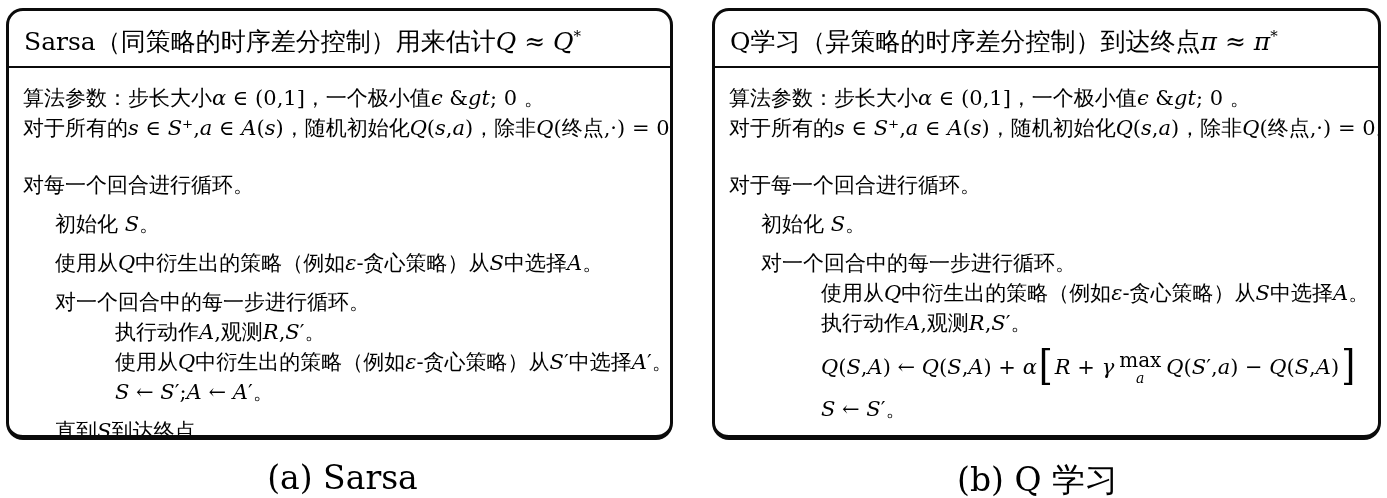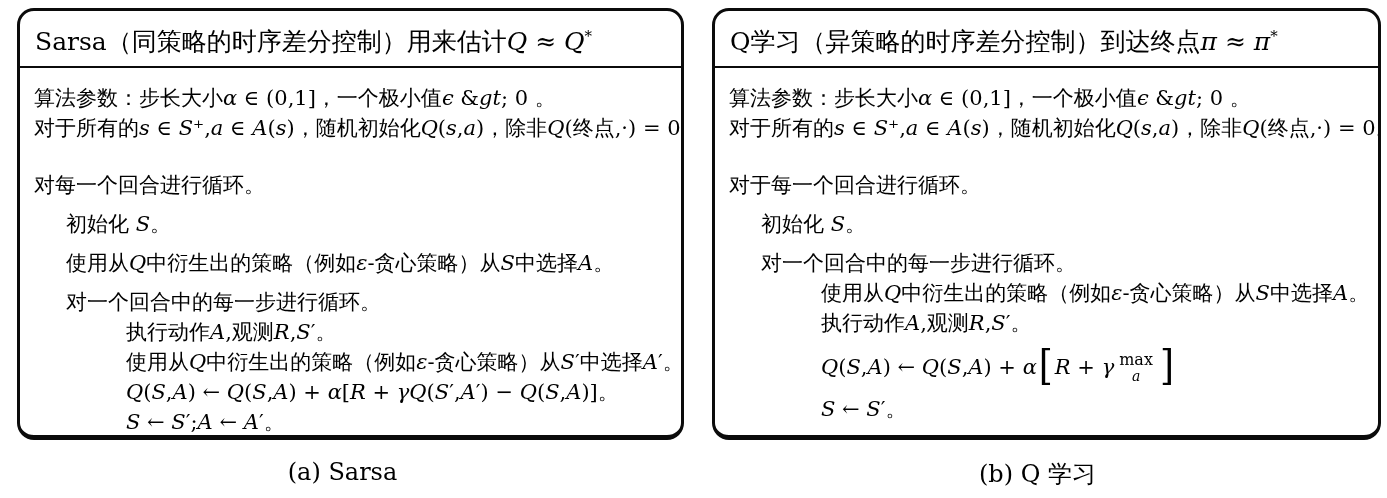--- a/index.html
+++ b/index.html
@@ -10,21 +10,21 @@
     color:#000;
   }
   .panel {
     position:absolute; top:8px; height:432px;
     background:#fff;
     border:3.5px solid #0b0b0b;
     border-bottom-width:5px;
     border-radius:17px;
     overflow:hidden;
   }
-  .panel-left  { left:17px;   width:667px; }
+  .panel-left  { left:6px;   width:667px; }
   .panel-right { left:712px; width:669px; }
 
   .panel-title {
     font-size:25px; line-height:34px;
     padding:8px 16px 7px 15px;
     border-bottom:2px solid #0b0b0b;
     white-space:nowrap;
   }
   .sup { font-size:15px; vertical-align:9px; font-style:italic; }
 
@@ -46,26 +46,26 @@
   }
   .big-bracket {
     font-size:36px; font-weight:400;
     transform:scaleY(1.12);
     margin:0 2px;
   }
   .maxstack {
     display:inline-flex; flex-direction:column; align-items:center;
     line-height:1; margin:0 5px;
   }
-  .maxstack .maxtop { font-size:16px; }
+  .maxstack .maxtop { font-size:20px; }
   .maxstack .maxsub { font-size:14px; margin-top:1px; }
 
   .caption {
     position:absolute; top:458px;
-    font-size:24px; text-align:center;
+    font-size:33px; text-align:center;
     white-space:nowrap;
   }
   .caption-left  { left:9px;   width:667px; }
   .caption-right { left:703px; width:669px; }
 </style>
 </head>
 <body>
 
 <div class="panel panel-left">
   <div class="panel-title">
@@ -74,21 +74,20 @@
   <div class="panel-body">
     <div class="line i0 mm">算法参数：步长大小<i>α</i> ∈ (0,1]，一个极小值<i>ϵ</i> &amp;<i>gt</i>; 0 。</div>
     <div class="line i0 mm">对于所有的<i>s</i> ∈ <i>S</i>⁺,<i>a</i> ∈ <i>A</i>(<i>s</i>)，随机初始化<i>Q</i>(<i>s</i>,<i>a</i>)，除非<i>Q</i>(终点,·) = 0。</div>
     <div class="spacer"></div>
     <div class="line i0 mm">对每一个回合进行循环。</div>
     <div class="line i1 mm">初始化 <i>S</i>。</div>
     <div class="line i1 mm">使用从<i>Q</i>中衍生出的策略（例如<i>ε</i>-贪心策略）从<i>S</i>中选择<i>A</i>。</div>
     <div class="line i1 mm">对一个回合中的每一步进行循环。</div>
     <div class="line i2 mm">执行动作<i>A</i>,观测<i>R</i>,<i>S</i>′。</div>
     <div class="line i2 mm">使用从<i>Q</i>中衍生出的策略（例如<i>ε</i>-贪心策略）从<i>S</i>′中选择<i>A</i>′。</div>
-    <div class="line i2 mm"><i>Q</i>(<i>S</i>,<i>A</i>) ← <i>Q</i>(<i>S</i>,<i>A</i>) + <i>α</i>[<i>R</i> + <i>γ</i><i>Q</i>(<i>S</i>′,<i>A</i>′) − <i>Q</i>(<i>S</i>,<i>A</i>)]。</div>
     <div class="line i2 mm"><i>S</i> ← <i>S</i>′;<i>A</i> ← <i>A</i>′。</div>
     <div class="line i1 mm">直到<i>S</i>到达终点。</div>
   </div>
 </div>
 
 <div class="panel panel-right">
   <div class="panel-title">
     <span>Q学习（异策略的时序差分控制）到达终点</span><span class="mm"><i>π</i> ≈ <i>π</i></span><span class="sup">*</span>
   </div>
   <div class="panel-body">
@@ -101,20 +100,21 @@
     <div class="line i2 mm">使用从<i>Q</i>中衍生出的策略（例如<i>ε</i>-贪心策略）从<i>S</i>中选择<i>A</i>。</div>
     <div class="line i2 mm">执行动作<i>A</i>,观测<i>R</i>,<i>S</i>′。</div>
     <div class="line i2 formula">
       <span class="mm"><i>Q</i>(<i>S</i>,<i>A</i>) ← <i>Q</i>(<i>S</i>,<i>A</i>) + <i>α</i></span>
         <span class="big-bracket">[</span>
         <span class="mm"><i>R</i> + <i>γ</i></span>
         <span class="maxstack">
           <span class="maxtop">max</span>
           <span class="maxsub mm"><i>a</i></span>
         </span>
+        <span class="mm"><i>Q</i>(<i>S</i>′,<i>a</i>) − <i>Q</i>(<i>S</i>,<i>A</i>)</span>
         <span class="big-bracket">]</span>
     </div>
     <div class="line i2 mm"><i>S</i> ← <i>S</i>′。</div>
     <div class="line i1 mm">直到<i>S</i>到达终点。</div>
   </div>
 </div>
 
 <div class="caption caption-left">(a) Sarsa</div>
 <div class="caption caption-right">(b) Q 学习</div>
 

